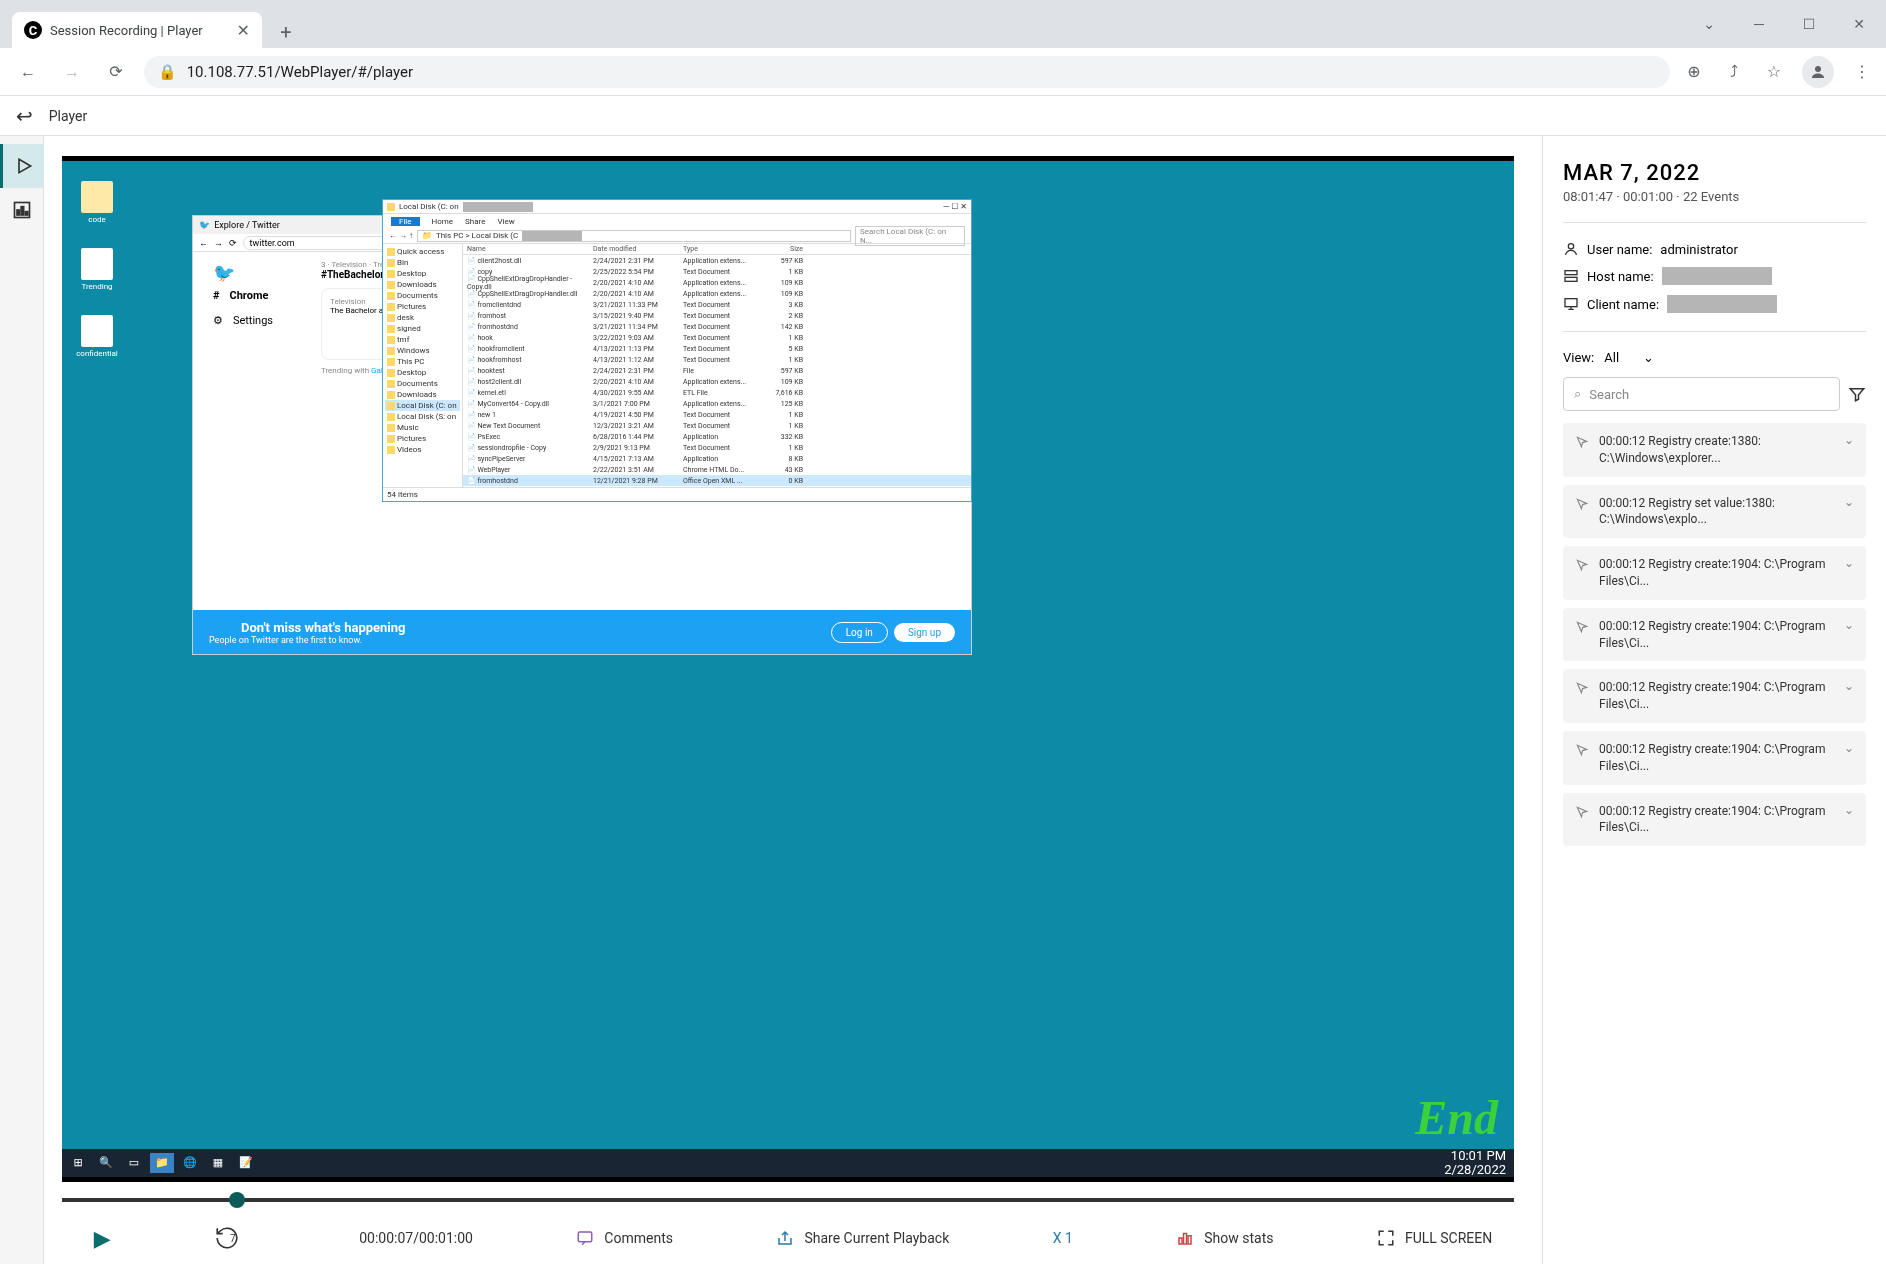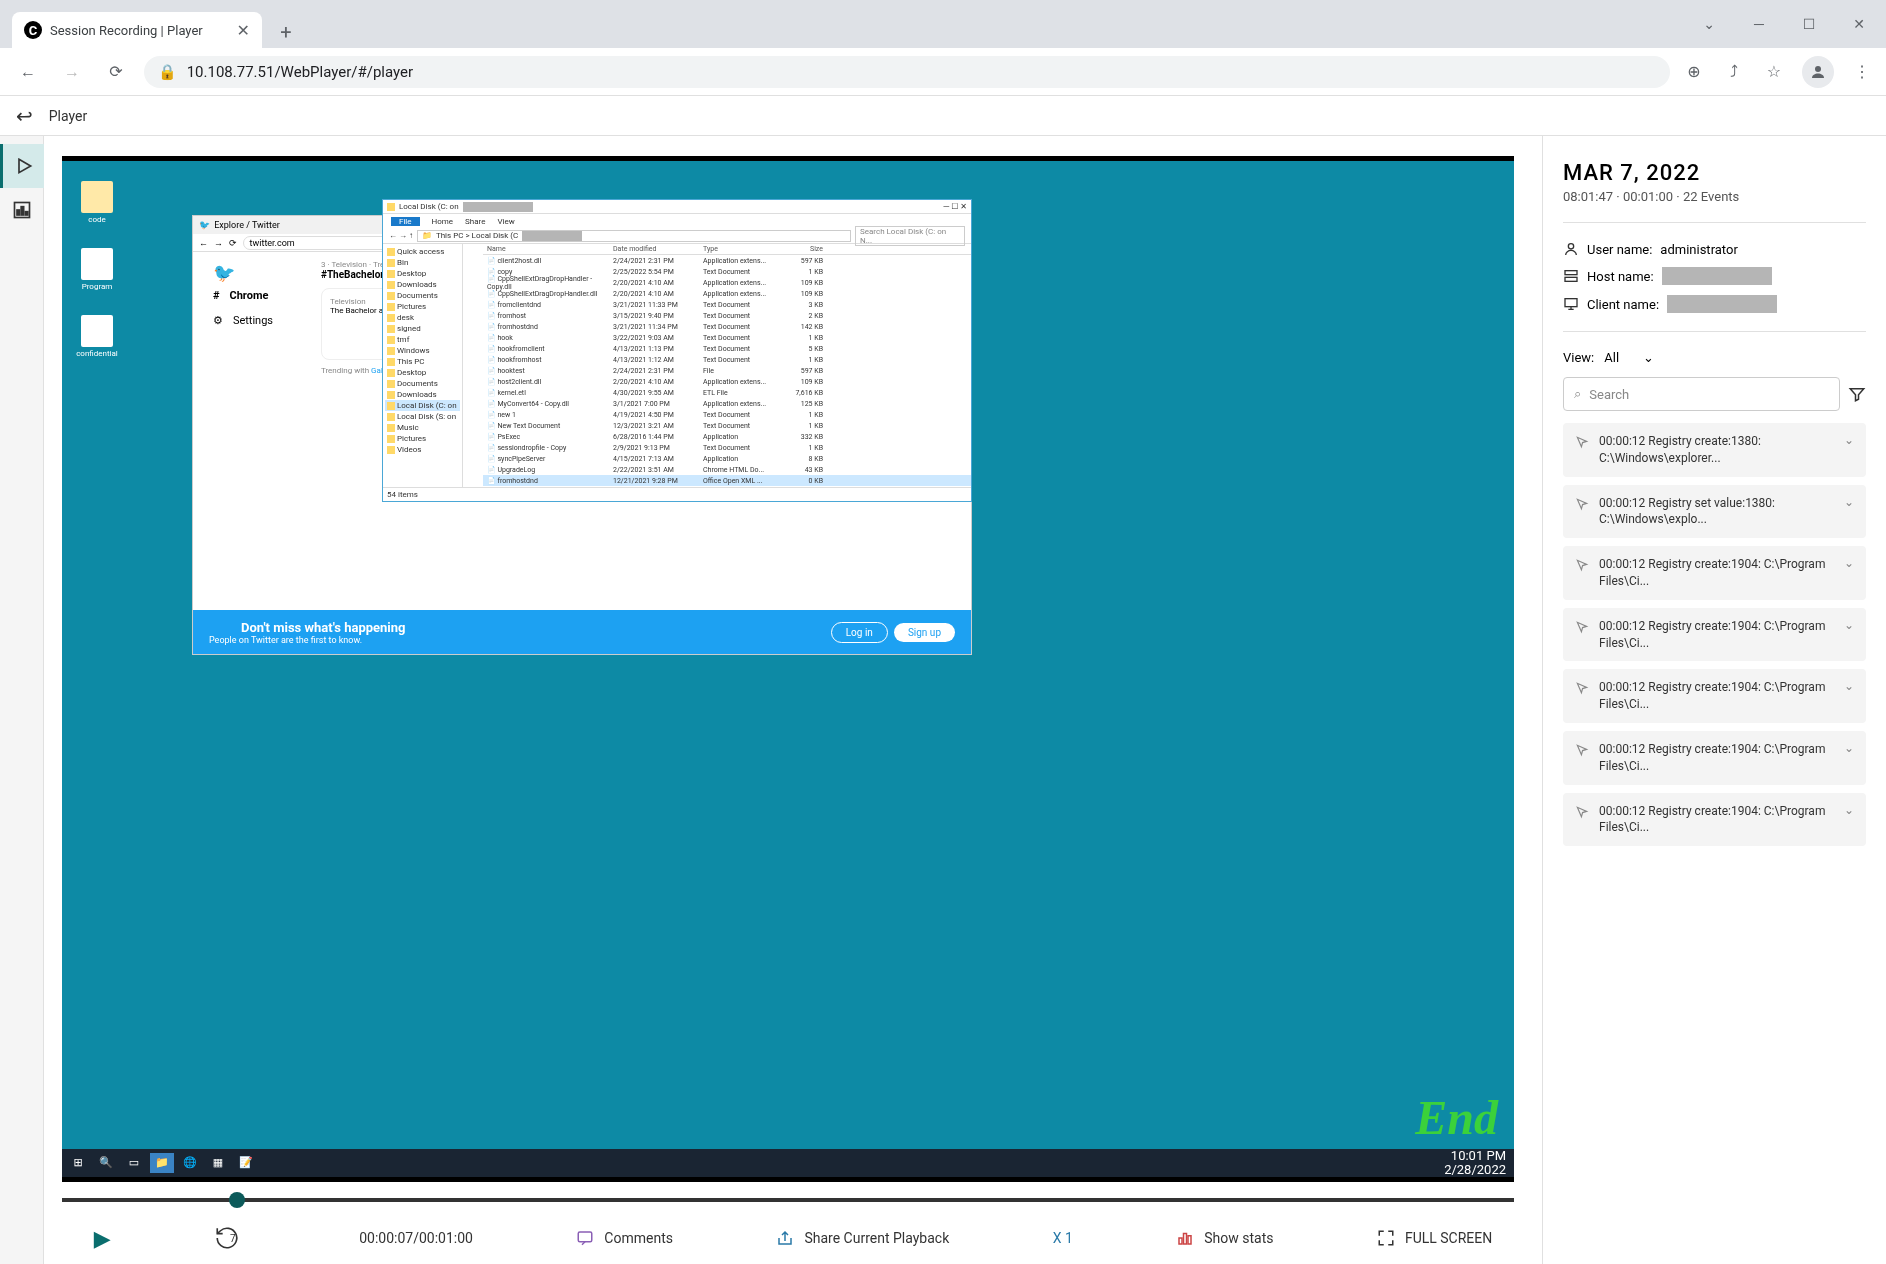--- a/index.html
+++ b/index.html
@@ -37,21 +37,21 @@
 .exp-title { height: 14px; background: #fff; border-bottom: 1px solid #ddd; display: flex; align-items: center; padding: 0 4px; gap: 4px; }
 .exp-redact { background: #b5b5b5; width: 70px; height: 10px; }
 .exp-menu { height: 14px; background: #fff; display: flex; gap: 12px; padding: 0 8px; align-items: center; }
 .exp-menu-file { background: #1979ca; color: #fff; padding: 0 8px; }
 .exp-addr { height: 16px; display: flex; align-items: center; padding: 0 6px; gap: 4px; border-bottom: 1px solid #ddd; }
 .exp-body { display: flex; height: calc(100% - 58px); }
 .exp-tree { width: 80px; border-right: 1px solid #ddd; overflow: hidden; padding: 2px; }
 .tree-item { padding: 1px 2px; white-space: nowrap; display: flex; align-items: center; gap: 2px; }
 .tree-item.selected { background: #cce8ff; }
 .folder-ico { width: 8px; height: 8px; background: #ffd968; display: inline-block; }
-.exp-files { flex: 1; overflow: hidden; margin-left: 20px; }
+.exp-files { flex: 1; overflow: hidden; }
 .file-header { display: flex; border-bottom: 1px solid #ddd; padding: 1px 0; font-size: 7px; color: #555; }
 .fh-name { width: 130px; padding-left: 4px; }
 .fh-date { width: 90px; }
 .fh-type { width: 80px; }
 .fh-size { width: 40px; text-align: right; }
 .file-row { display: flex; padding: 0; font-size: 7px; height: 11px; align-items: center; }
 .file-row.sel { background: #cce8ff; }
 .exp-status { height: 14px; border-top: 1px solid #ddd; padding: 0 4px; display: flex; align-items: center; }
 .twitter-window { position: absolute; top: 54px; left: 130px; width: 780px; height: 440px; background: #fff; border: 1px solid #ccc; font-size: 9px; }
 .tw-tab { height: 18px; background: #f1f1f1; display: flex; align-items: center; padding: 0 6px; gap: 4px; }
@@ -166,21 +166,21 @@
       <div class="video-stage">
         <div class="recording">
 
           <div class="desktop-icons">
             <div class="dicon">
                 <div class="dicon-img"></div>
                 <span>code</span>
               </div>
             <div class="dicon">
                 <div class="dicon-img" style="background:#fff;"></div>
-                <span>Program</span>
+                <span>Trending</span>
               </div>
             <div class="dicon">
                 <div class="dicon-img" style="background:#fff;"></div>
                 <span>confidential</span>
               </div>
           </div>
 
           <div class="twitter-window">
             <div class="tw-tab">
               <span style="color:#1da1f2;">🐦</span>
@@ -389,21 +389,21 @@
                       <div class="fh-type">Text Document</div>
                       <div class="fh-size">1 KB</div>
                     </div>
                     <div class="file-row">
                       <div class="fh-name">📄 syncPipeServer</div>
                       <div class="fh-date">4/15/2021 7:13 AM</div>
                       <div class="fh-type">Application</div>
                       <div class="fh-size">8 KB</div>
                     </div>
                     <div class="file-row">
-                      <div class="fh-name">📄 UpgradeLog</div>
+                      <div class="fh-name">📄 WebPlayer</div>
                       <div class="fh-date">2/22/2021 3:51 AM</div>
                       <div class="fh-type">Chrome HTML Do...</div>
                       <div class="fh-size">43 KB</div>
                     </div>
                     <div class="file-row sel">
                       <div class="fh-name">📄 fromhostdnd</div>
                       <div class="fh-date">12/21/2021 9:28 PM</div>
                       <div class="fh-type">Office Open XML ...</div>
                       <div class="fh-size">0 KB</div>
                     </div>

